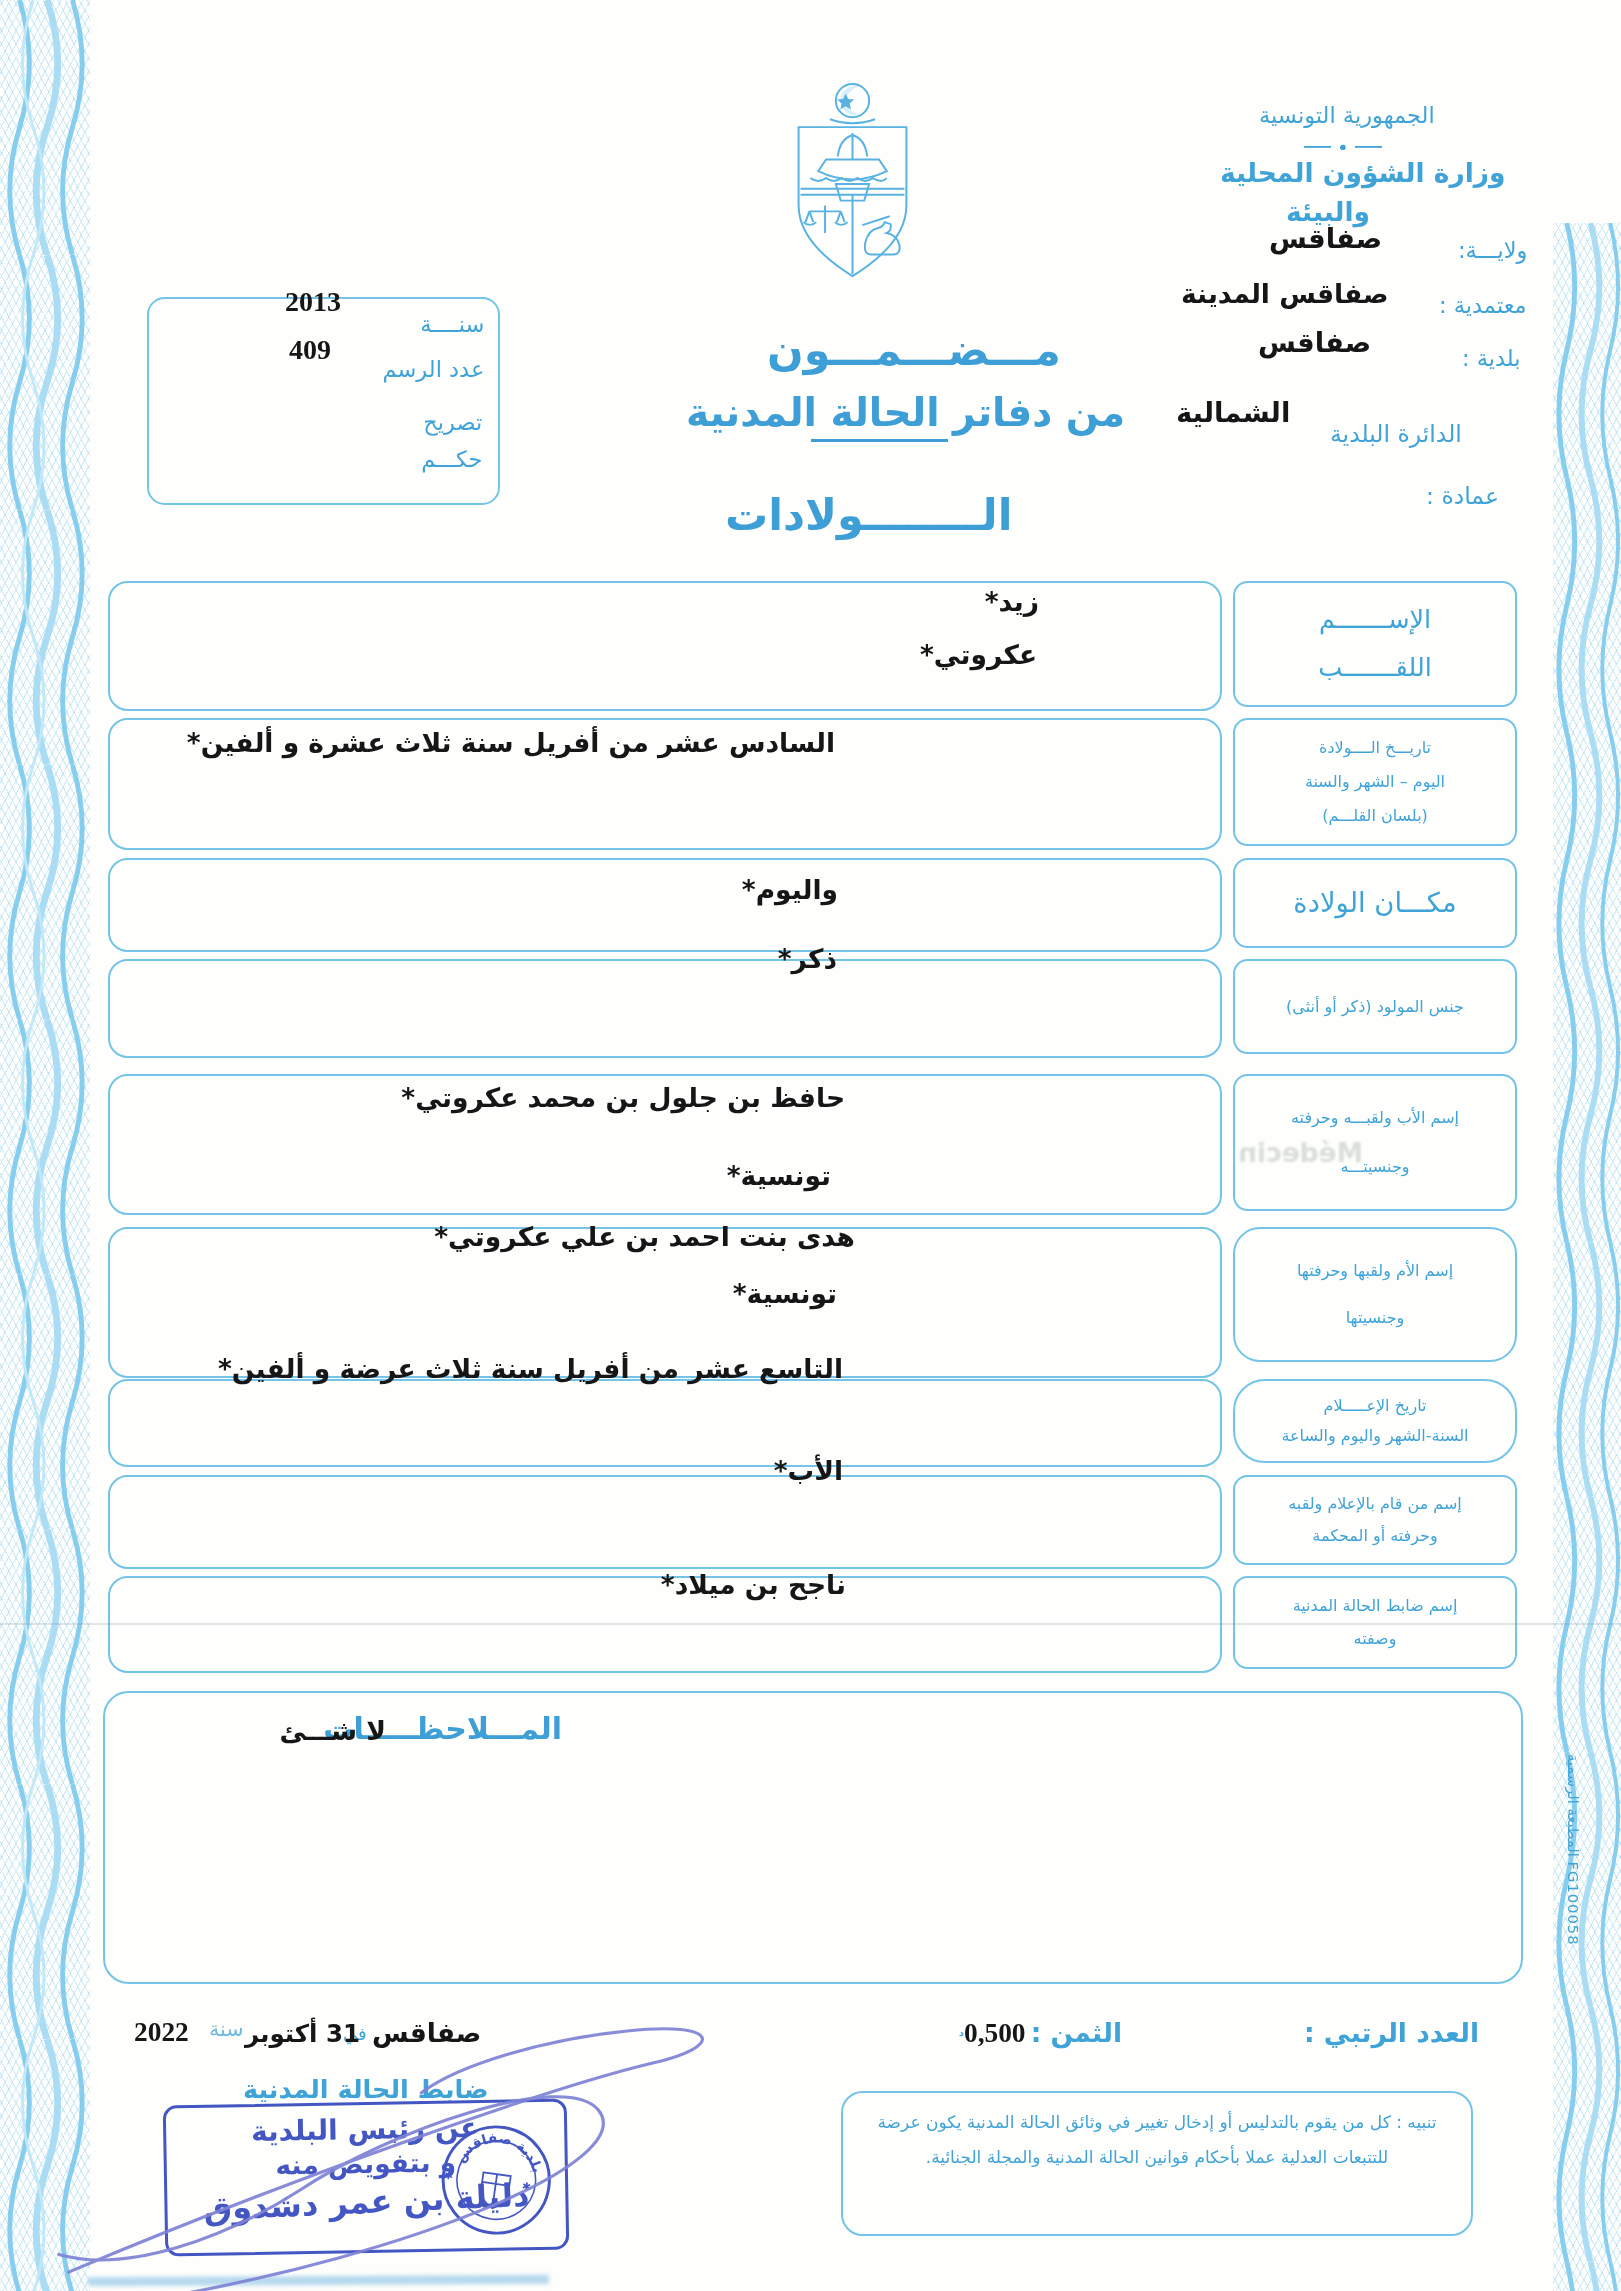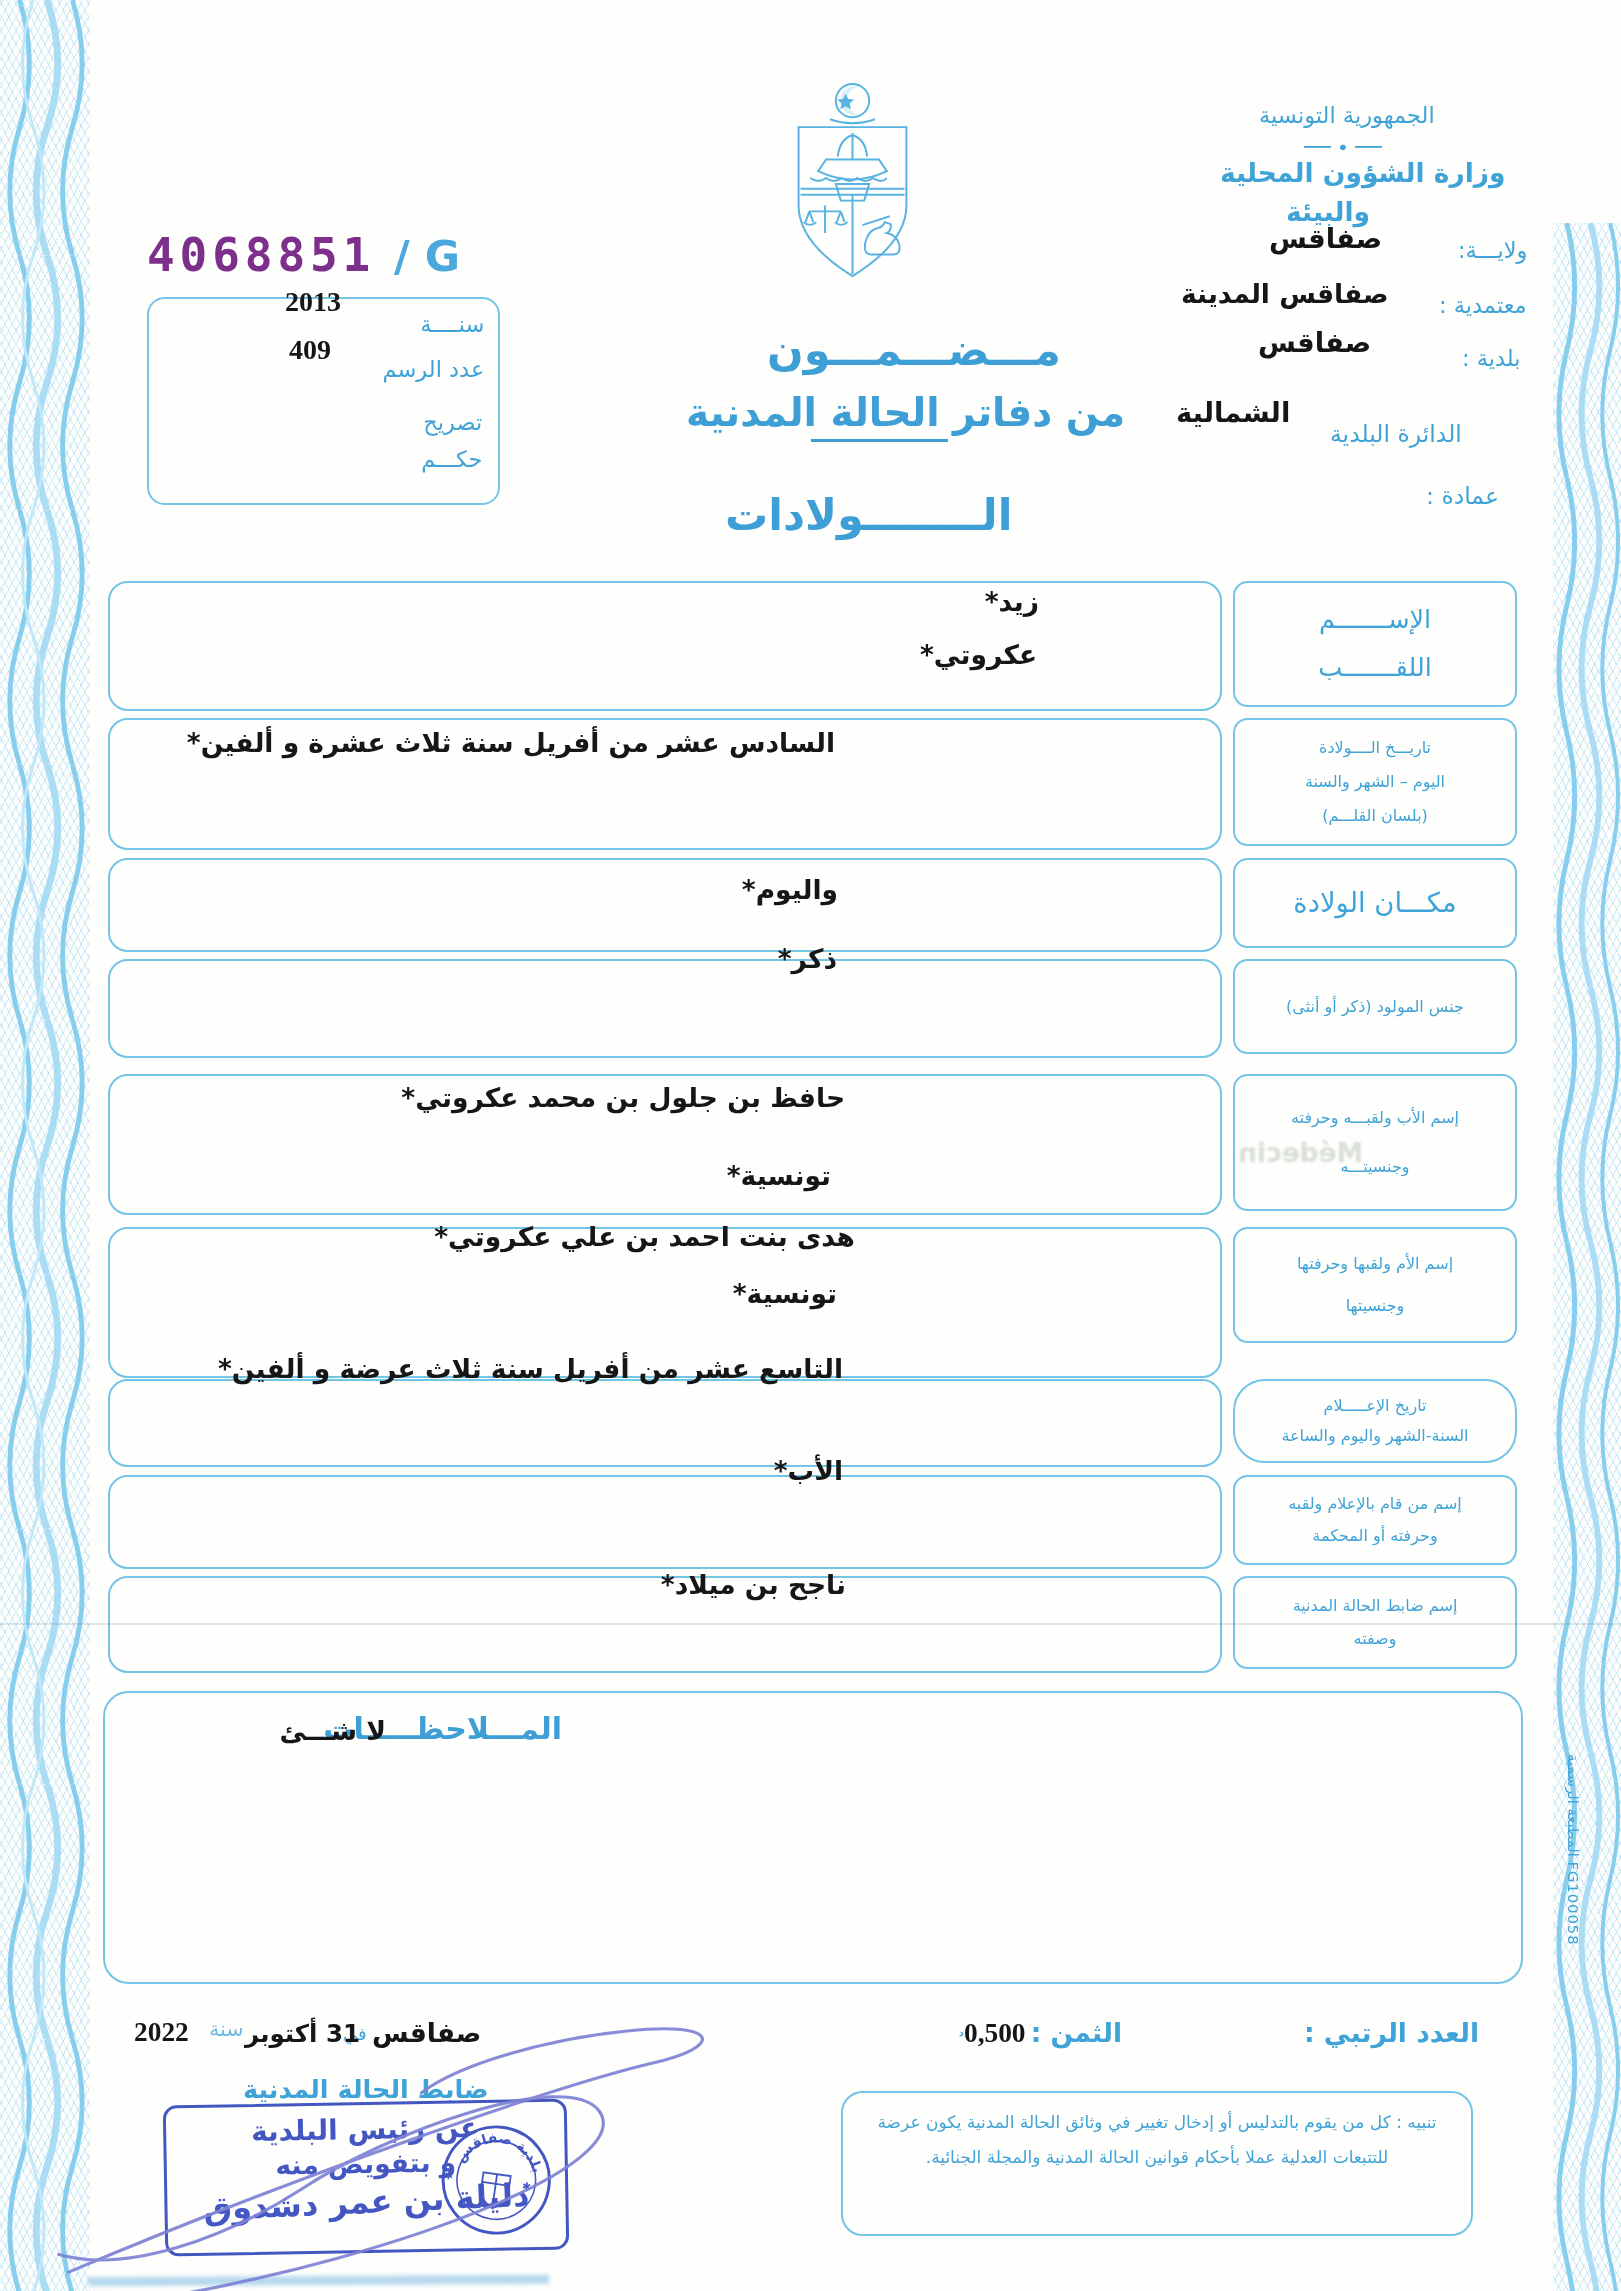--- a/index.html
+++ b/index.html
@@ -45,21 +45,21 @@
   .vbox{position:absolute;left:108px;width:1110px;border:2.9px solid var(--bd);border-radius:19.6px;background:transparent;}
   .lbox{position:absolute;left:1233px;width:284px;border:2.9px solid var(--bd);border-radius:14.7px;
     display:flex;flex-direction:column;justify-content:space-evenly;align-items:center;
     text-align:center;color:var(--blue);padding:3.9px 5.9px;box-sizing:border-box;}
   .lbox div{line-height:1.25;}
   .r1v{top:581px;height:126px;} .r1l{top:581px;height:126px;font-size:25.5px;}
   .r2v{top:718px;height:128px;} .r2l{top:718px;height:128px;}
   .r3v{top:858px;height:90px;}  .r3l{top:858px;height:90px;font-size:27.4px;}
   .r4v{top:959px;height:95px;}  .r4l{top:959px;height:95px;}
   .r5v{top:1074px;height:137px;}.r5l{top:1074px;height:137px;}
-  .r6v{top:1227px;height:147px;}.r6l{top:1227px;height:116px;}
+  .r6v{top:1227px;height:147px;}.r6l{top:1227px;height:135px;border-radius:27px;}
   .r7v{top:1379px;height:84px;} .r7l{top:1379px;height:84px;border-radius:32px;}
   .r8v{top:1475px;height:90px;} .r8l{top:1475px;height:90px;}
   .r9v{top:1576px;height:93px;} .r9l{top:1576px;height:93px;}
   
   #remarks{position:absolute;left:103px;top:1691px;width:1416px;height:289px;
     border:2.9px solid var(--bd);border-radius:25.5px;}
   
   #notice{position:absolute;left:841px;top:2091px;width:632px;height:145px;
     border:2.5px solid var(--bd);border-radius:21.6px;box-sizing:border-box;
     color:var(--blue);font-size:17px;line-height:2.1;text-align:center;
@@ -148,24 +148,20 @@
   <div class="abs lbl" style="left:1439px;top:292px;">معتمدية :</div>
 
   <div class="abs val" style="left:1258px;top:327px;font-size:27.4px;">صفاقس</div>
   <div class="abs lbl" style="left:1462px;top:345px;">بلدية :</div>
 
   <div class="abs val" style="left:1176px;top:397px;font-size:27.4px;">الشمالية</div>
   <div class="abs lbl" style="left:1330px;top:420px;font-size:23.5px;">الدائرة البلدية</div>
 
   <div class="abs lbl" style="left:1426px;top:482px;font-size:23.5px;">عمادة :</div>
 
-  <div class="abs" style="left:147px;top:228px;">
-    <span style="color:#4aa8dc;font-size:43px;font-weight:bold;">G /</span>
-    <span style="color:var(--violet);font-family:'DejaVu Sans Mono',monospace;font-size:46px;font-weight:bold;letter-spacing:4.9px;margin-right:13.7px;" dir="ltr">4068851</span>
-  </div>
 
   <div id="regbox">
     <div class="abs num" style="right:157px;top:-12.7px;font-size:28px;">2013</div>
     <div class="abs lbl" style="right:13.7px;top:11.8px;">سنــــة</div>
     <div class="abs num" style="right:167px;top:35px;font-size:28px;">409</div>
     <div class="abs lbl" style="right:13.7px;top:57px;">عدد الرسم</div>
     <div class="abs lbl" style="right:15.7px;top:110px;">تصريح</div>
     <div class="abs lbl" style="right:15.7px;top:147px;">حكـــم</div>
   </div>
 

